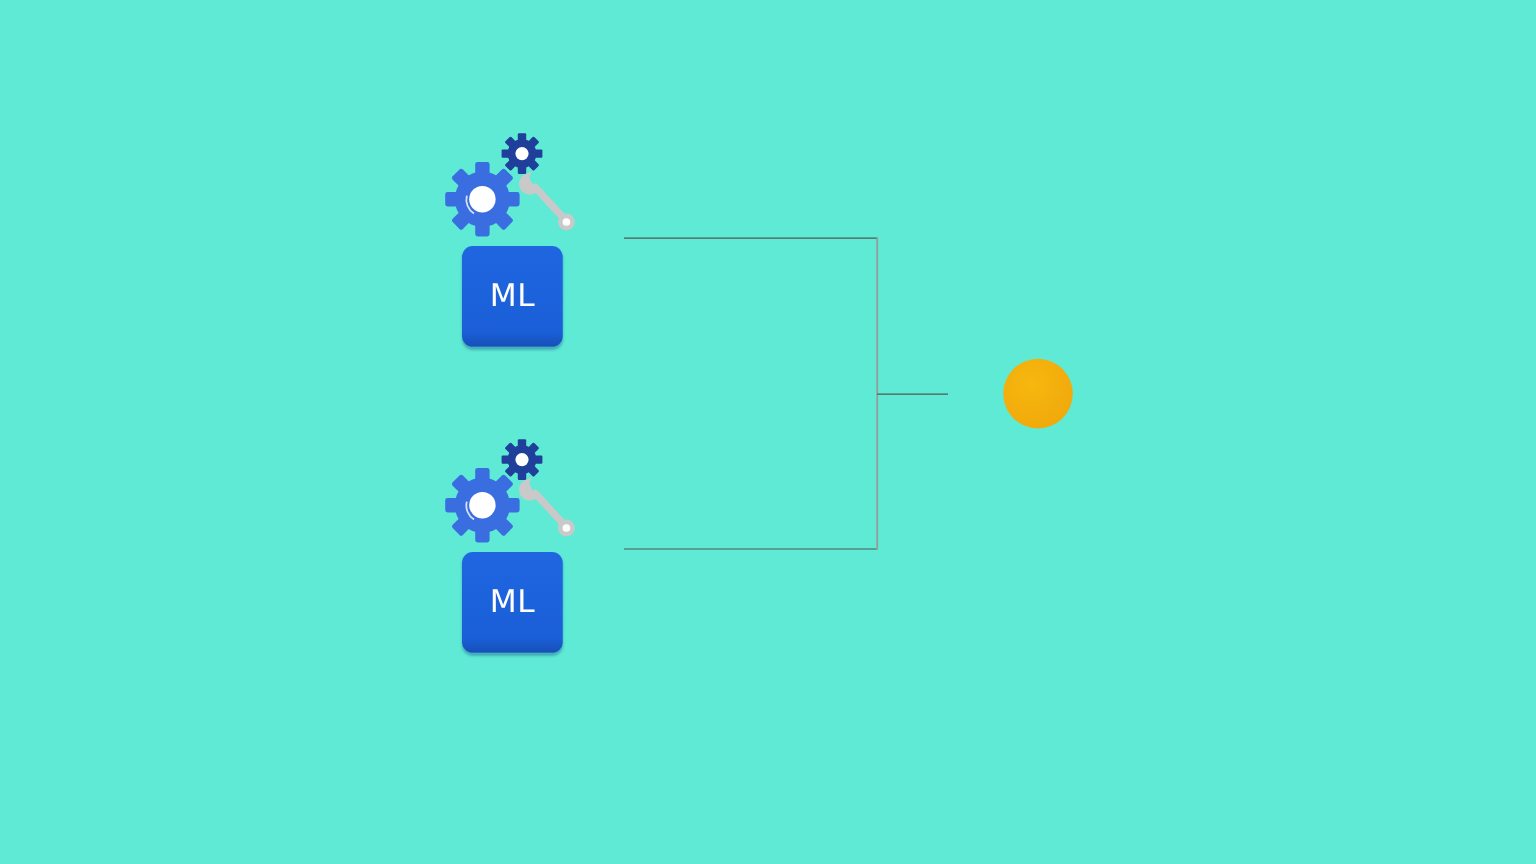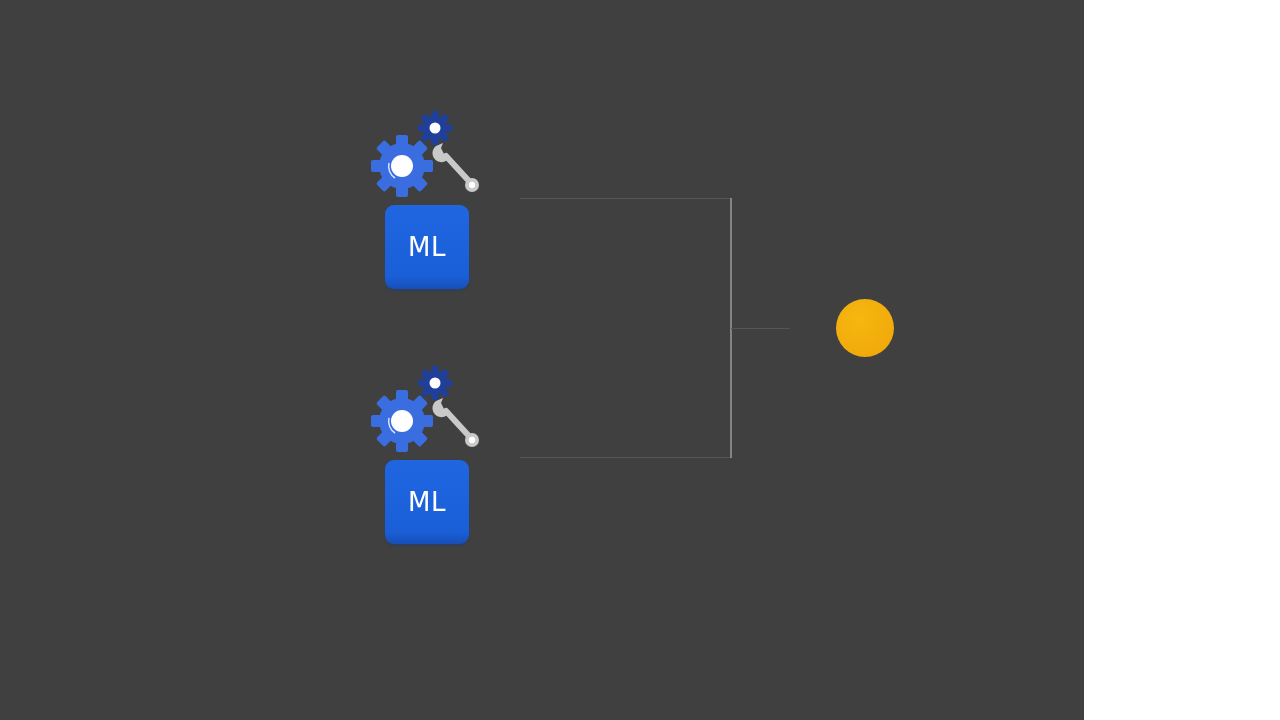--- a/index.html
+++ b/index.html
@@ -6,23 +6,23 @@
       margin: 0;
       padding: 0;
       width: 1280px;
       height: 720px;
       background: #ffffff;
       overflow: hidden;
       font-family: "Liberation Sans", sans-serif;
     }
     .canvas {
       position: relative;
-      width: 1084px;
+      width: 1280px;
       height: 720px;
-      background: #404040;
+      background: #5eead4;
     }
     .model-node {
       position: absolute;
       width: 120px;
       height: 185px;
     }
     .tools-icon {
       position: absolute;
       left: 0;
       top: 0;

